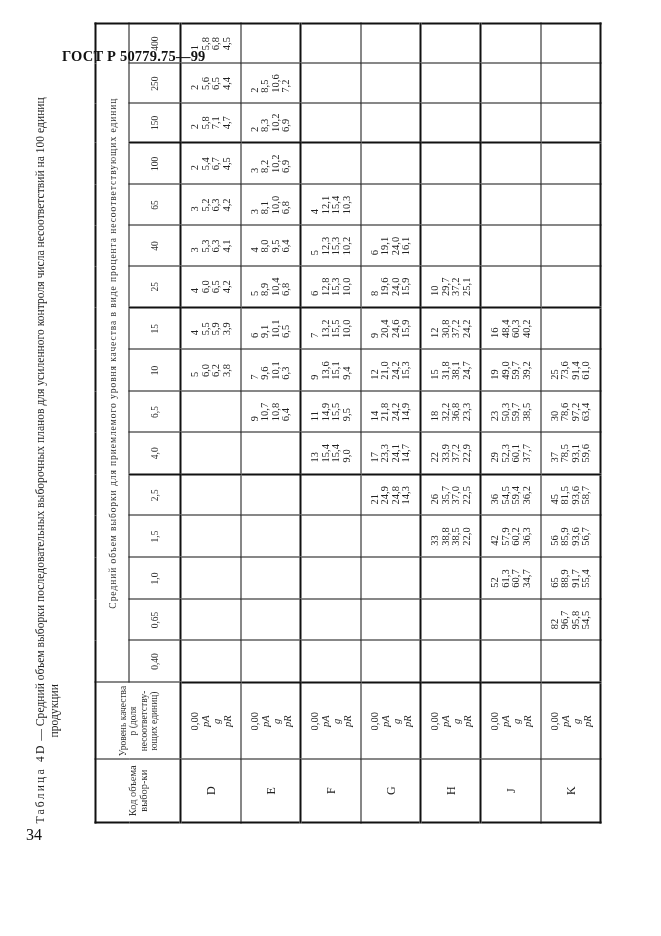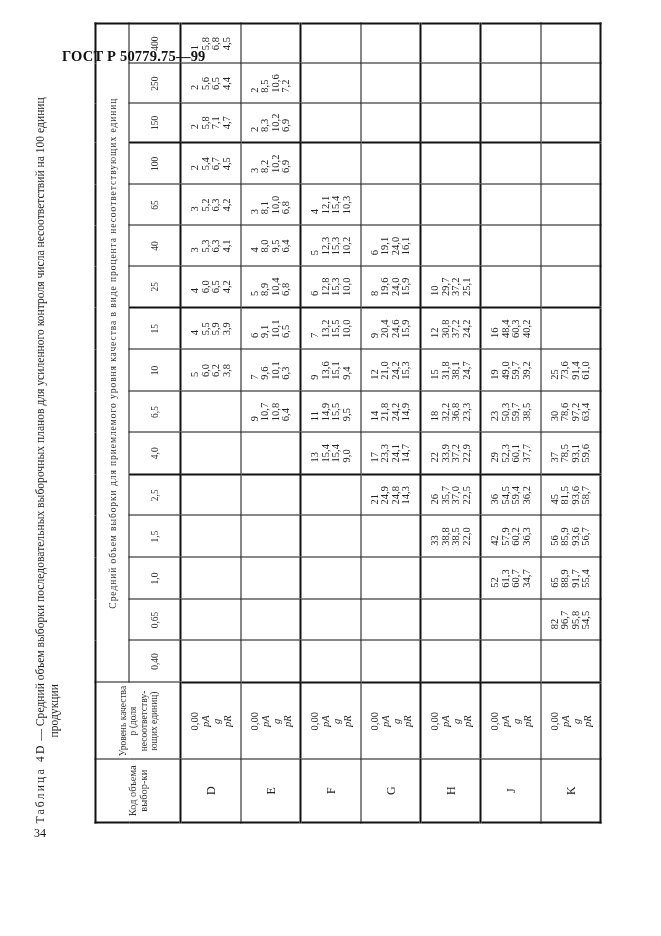--- a/index.html
+++ b/index.html
@@ -1,20 +1,20 @@
 <!DOCTYPE html>
 <html><head>
 <meta charset="utf-8">
 <style>
   html, body { margin: 0; padding: 0; background: #ffffff; }
   body { width: 661px; height: 936px; position: relative; overflow: hidden;
          font-family: "Liberation Serif", "DejaVu Serif", serif; color: #111; }
   .doc-header { position: absolute; left: 62px; top: 48px; font-size: 14.5px;
                 font-weight: bold; letter-spacing: 0.2px; }
-  .page-number { position: absolute; left: 34px; top: 826px; font-size: 12px; }
+  .page-number { position: absolute; left: 26px; top: 826px; font-size: 16px; }
 
   
   .caption-wrap { position: absolute; left: 33px; top: 78px; width: 60px; height: 745px; }
   .caption { position: absolute; width: 745px; height: 60px; left: -342.5px; top: 342.5px;
              transform: rotate(-90deg); font-size: 11.6px; line-height: 14px; color: #222; }
   .caption .spaced { letter-spacing: 2.2px; }
   .caption .line2 { padding-left: 86px; display: block; }
 
   
   .table-holder { position: absolute; left: 94px; top: 78px; width: 504px; height: 745px; }

